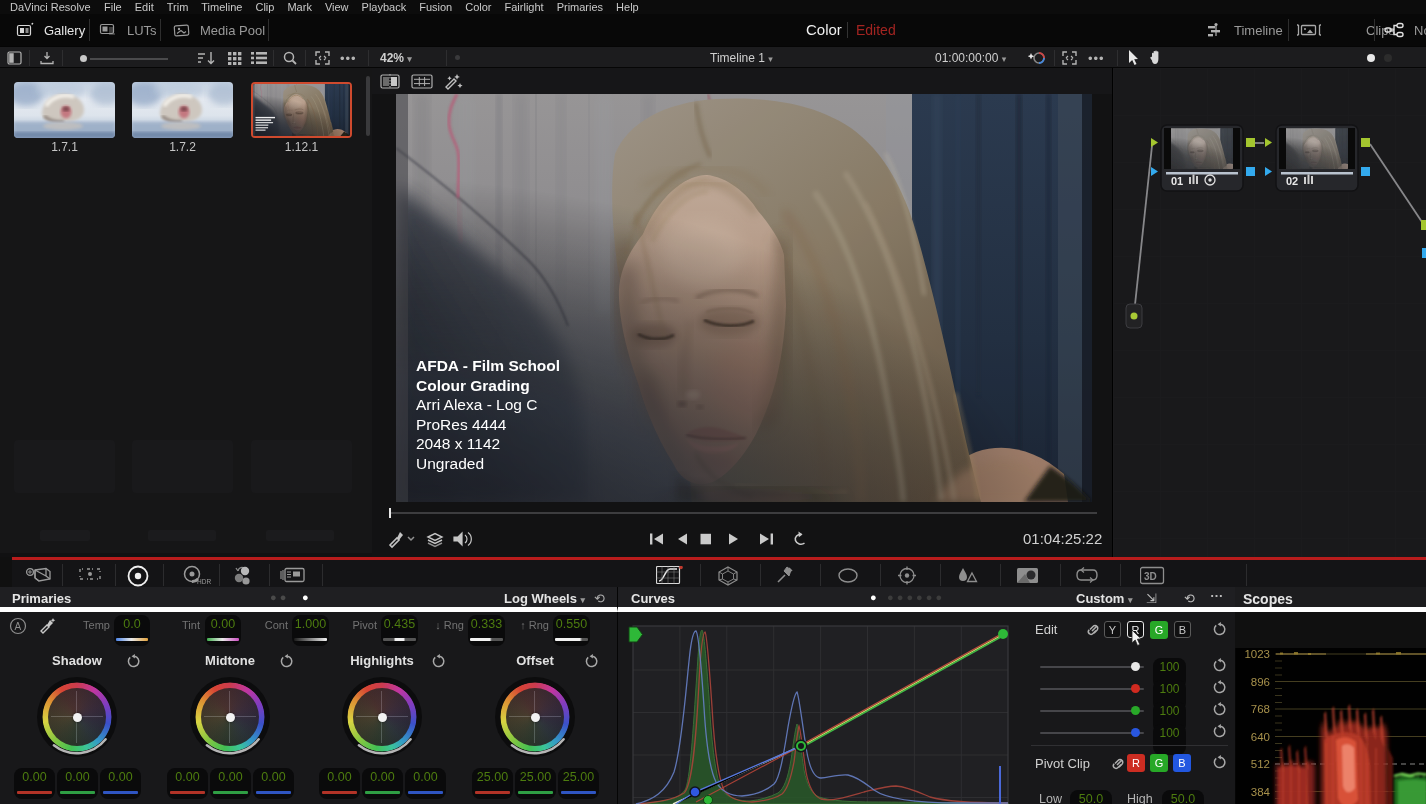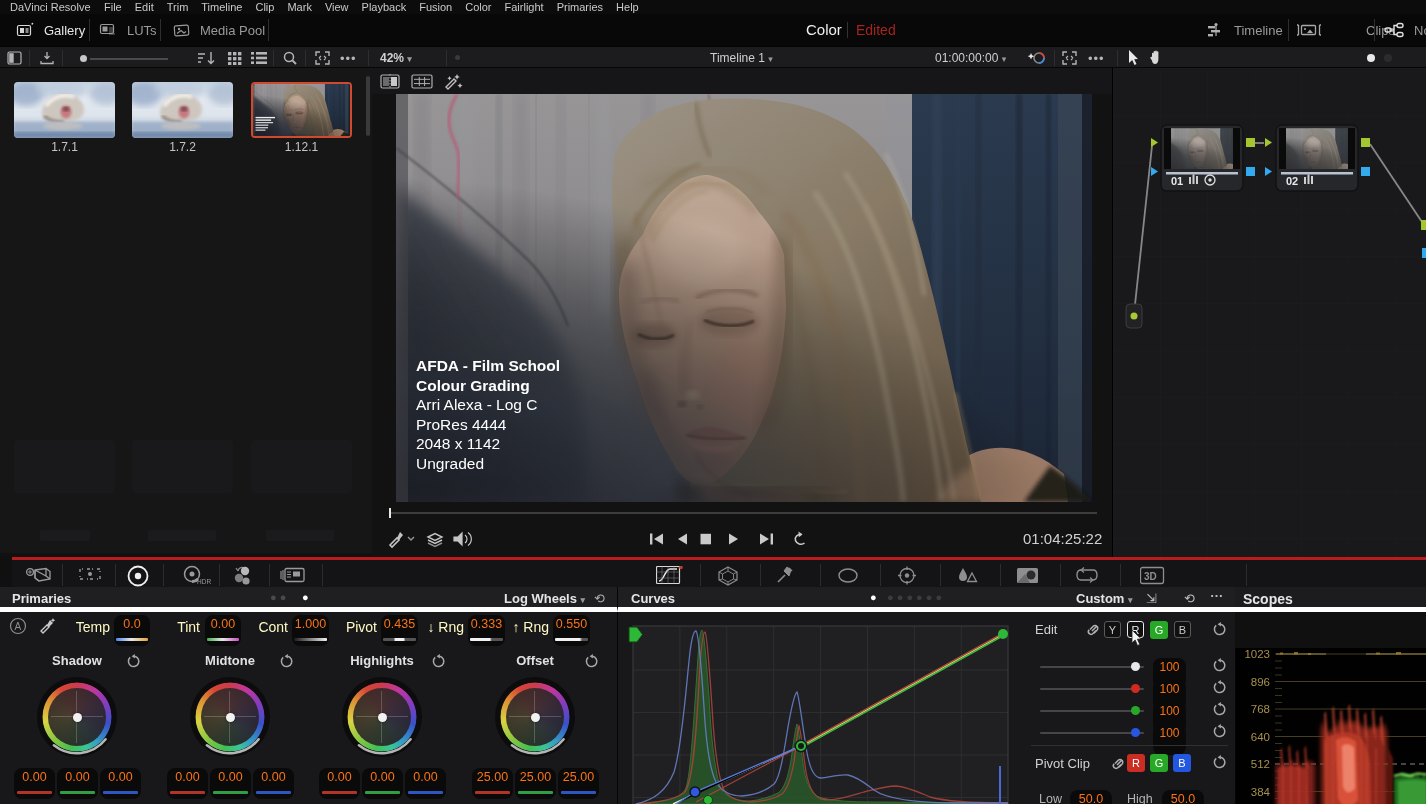--- a/index.html
+++ b/index.html
@@ -30,22 +30,22 @@
   
   #btool { left:12px; top:557px; width:1426px; height:30px; background:#141416; border-top:3px solid #b91c1c; }
   .btsep { position:absolute; top:4px; width:1px; height:22px; background:#2c2c2e; }
   
   .phead { position:absolute; top:587px; height:25px; background:#1f1f22; color:#e4e4e4;
     font-size:13px; font-weight:bold; border-bottom:5px solid #ffffff; }
   #primaries { left:0; top:612px; width:617px; height:192px; background:#18181a; }
   #curvepanel { left:617px; top:612px; width:618px; height:192px; background:#18181a; border-left:1px solid #050505; }
   #scopes { left:1235px; top:648px; width:227px; height:192px; background:#f97316; border-left:1px solid #050505; }
   .wlabel { position:absolute; color:#e0e0e0; font-size:13px; font-weight:bold; }
-  .pbox { position:absolute; background:#0a0a0b; border-radius:8px; height:31px; color:#f97316; font-size:12.5px; text-align:center; line-height:19px; }
-  .plab { position:absolute; color:#fef9c3; font-size:14px; text-align:right; top:7px; }
+  .pbox { position:absolute; background:#0a0a0b; border-radius:8px; height:31px; color:#4d7c0f; font-size:12.5px; text-align:center; line-height:19px; }
+  .plab { position:absolute; color:#737373; font-size:11px; text-align:right; top:7px; }
   .uline { position:absolute; height:2.5px; border-radius:1px; top:26px; }
   .wh { position:absolute; top:65px; width:80px; height:80px; border-radius:50%; background:#0c0c0d; }
   .whring { position:absolute; inset:5px; border-radius:50%; filter:brightness(0.94) saturate(0.92);
     background:conic-gradient(from 0deg, #e23d52, #d636b0 32deg, #8a3fd6 68deg, #3b56e0 103deg, #2fa8d8 140deg, #35d4a0 163deg, #3ecf52 190deg, #8ed63a 225deg, #e8e23a 262deg, #f29b2d 300deg, #ef4434 332deg, #e23d52 360deg);
     -webkit-mask:radial-gradient(closest-side, rgba(0,0,0,0) 73%, #000 76%, #000 97%, rgba(0,0,0,0) 100%);
     mask:radial-gradient(closest-side, rgba(0,0,0,0) 73%, #000 76%, #000 97%, rgba(0,0,0,0) 100%); }
   .whdisc { position:absolute; inset:11px; border-radius:50%;
     background:radial-gradient(circle at 42% 40%, #38302e, #2b2627 55%, #252122 80%, #221f20); }
   .whdisc::after { content:""; position:absolute; inset:0; border-radius:50%;
     background:conic-gradient(from 0deg, #e23d5219, #8a3fd619 70deg, #3b56e019 103deg, #2fa8d819 140deg, #3ecf5219 190deg, #e8e23a19 262deg, #ef443419 332deg, #e23d5219); }

